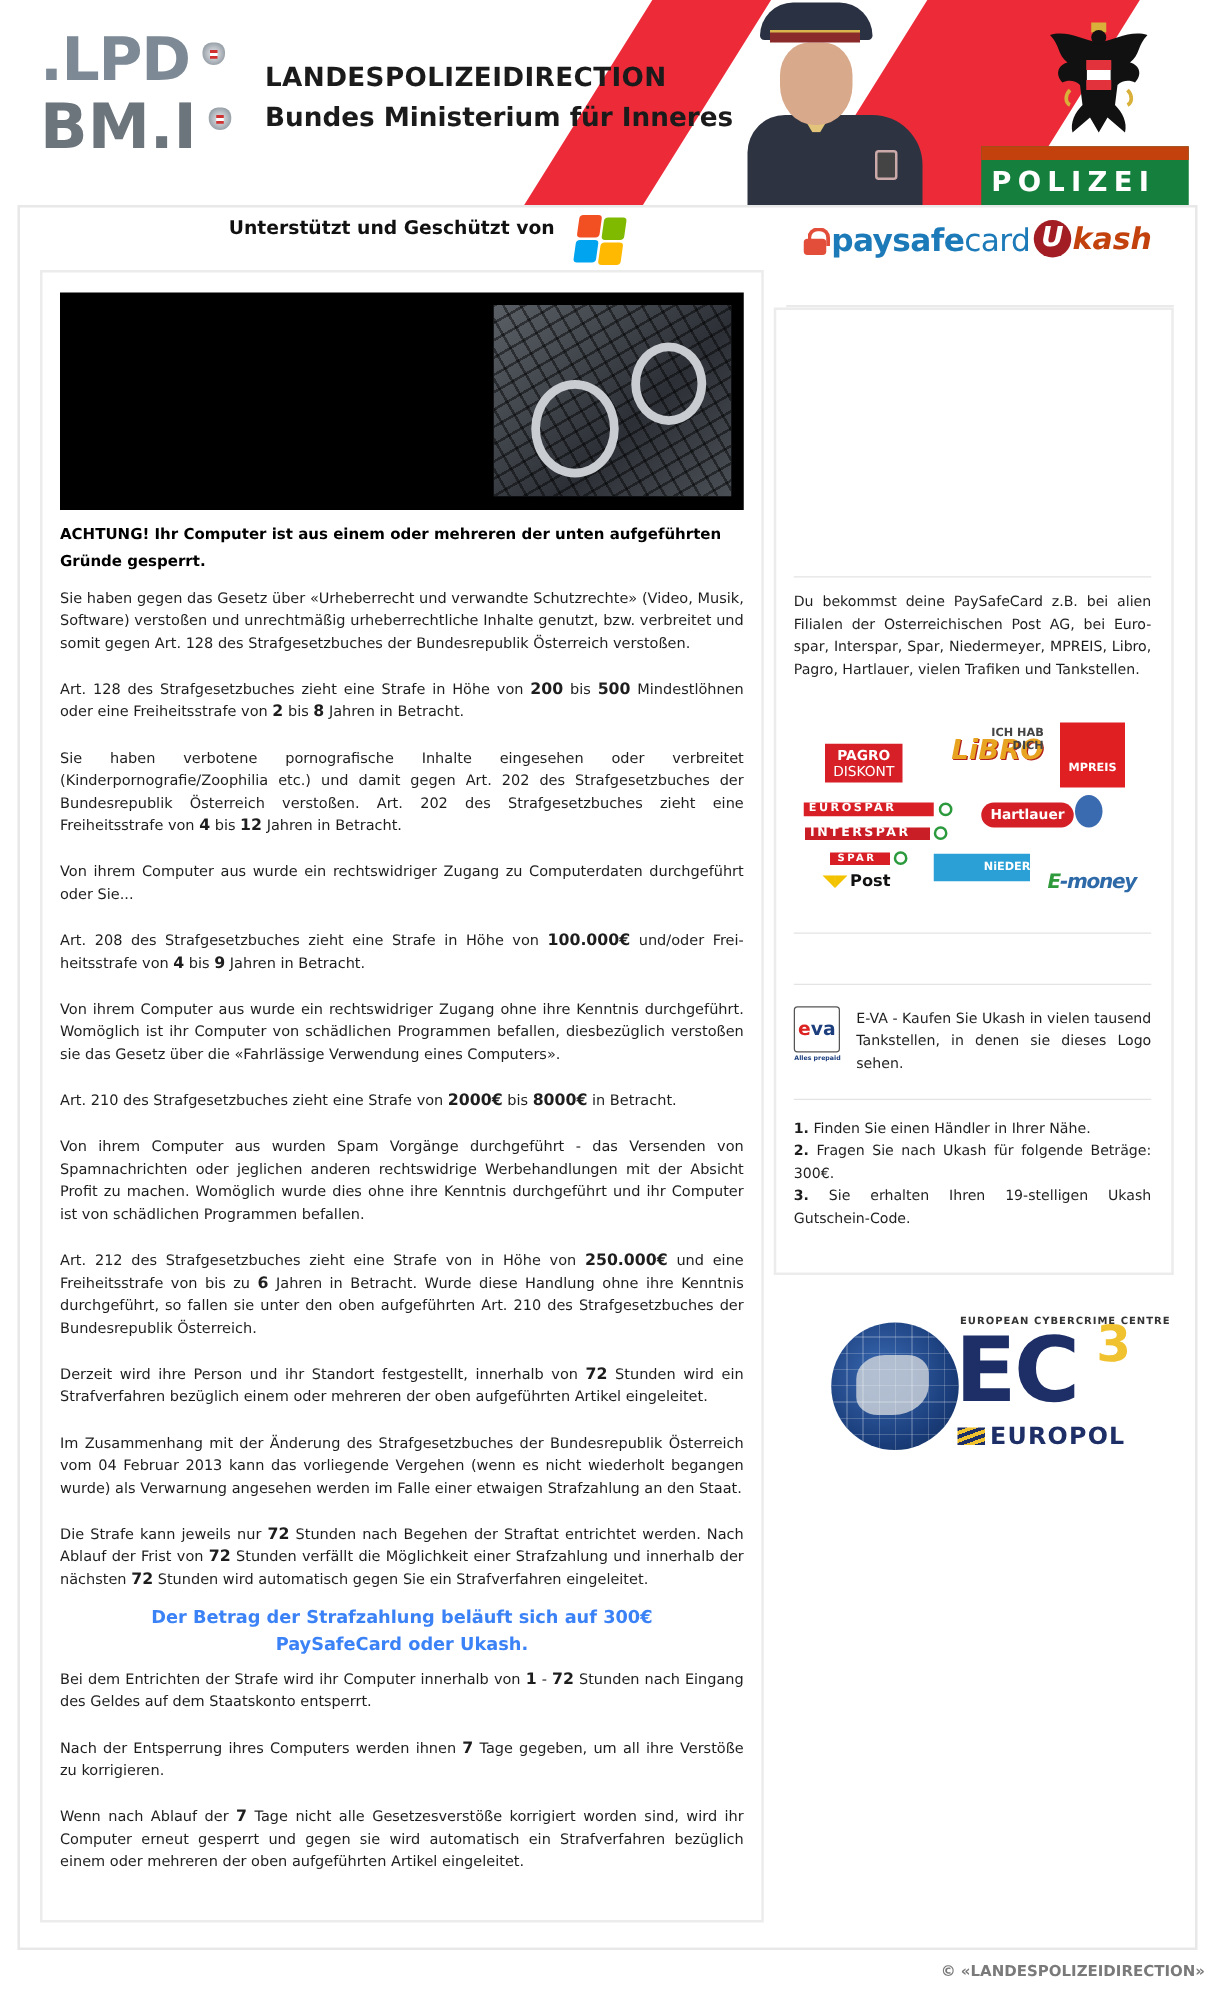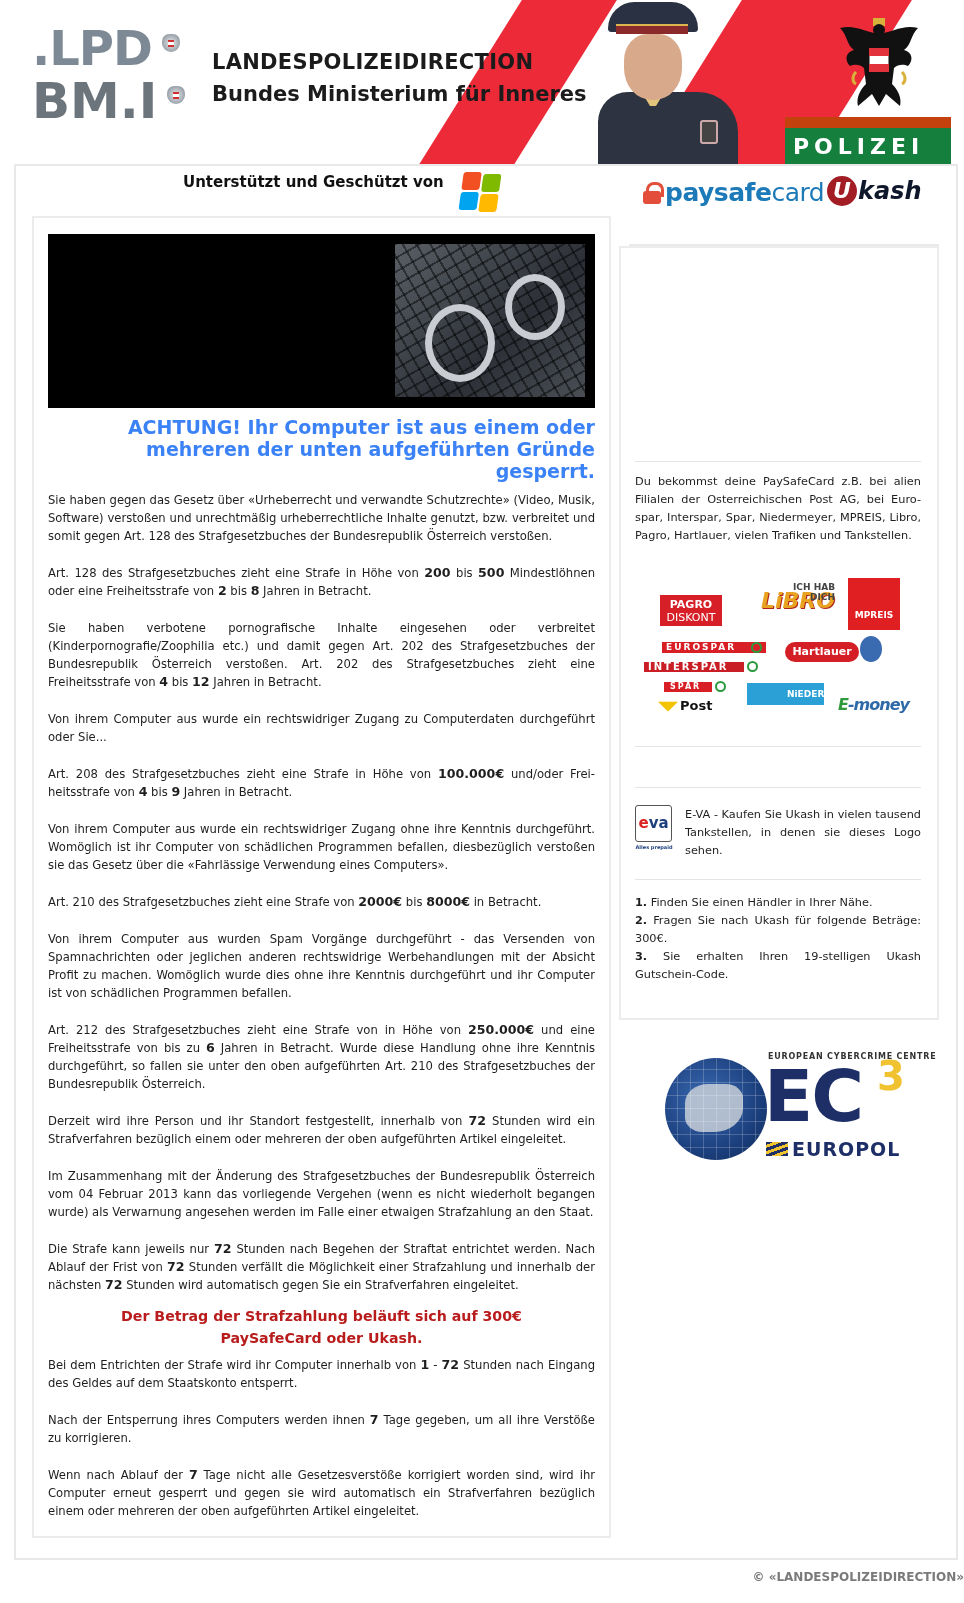--- a/index.html
+++ b/index.html
@@ -38,47 +38,47 @@
   .win-logo { position: absolute; left: 461px; top: 172px; width: 40px; height: 40px; transform: skewX(-8deg); }
   .win-logo i { position: absolute; width: 18px; height: 18px; border-radius: 3px; }
   .paysafe { position: absolute; left: 643px; top: 178px; display: flex; align-items: center; }
   .paysafe .lock { width: 18px; height: 22px; position: relative; margin-right: 4px; }
   .paysafe .lock::before { content: ""; position: absolute; left: 3px; top: 0; width: 12px; height: 12px; border: 3px solid #e24e3a; border-radius: 8px 8px 0 0; border-bottom: none; }
   .paysafe .lock::after { content: ""; position: absolute; left: 0; top: 9px; width: 18px; height: 13px; background: #e24e3a; border-radius: 3px; }
   .paysafe .pay { font-size: 25px; font-weight: bold; color: #1d7ab8; letter-spacing: -0.5px; }
   .paysafe .card { font-size: 25px; color: #1d7ab8; font-weight: normal; letter-spacing: -0.5px; }
   .ukash { position: absolute; left: 827px; top: 176px; display: flex; align-items: center; }
   .ukash .u { width: 30px; height: 30px; border-radius: 50%; background: #a21e24; color: #fff; font-weight: bold; font-style: italic; font-size: 22px; text-align: center; line-height: 30px; }
-  .ukash .k { font-size: 24px; font-weight: bold; font-style: italic; color: #0f172a; margin-left: 1px; }
+  .ukash .k { font-size: 24px; font-weight: bold; font-style: italic; color: #c2410c; margin-left: 1px; }
 
   
   .main { position: absolute; left: 32px; top: 216px; width: 579px; height: 1322px; border: 2px solid #ececec; background: #fff; }
   .banner { position: absolute; left: 48px; top: 234px; width: 547px; height: 174px; background: #000; }
   .banner .photo { position: absolute; right: 10px; top: 10px; width: 190px; height: 153px; background: linear-gradient(135deg, #5a5f66, #2c3036 60%, #4a4f55); overflow: hidden; }
   .banner .photo .keys { position: absolute; inset: 0; background-image: repeating-linear-gradient(60deg, transparent 0 10px, rgba(0,0,0,.45) 10px 12px), repeating-linear-gradient(-30deg, transparent 0 10px, rgba(0,0,0,.45) 10px 12px); }
   .banner .photo .cuff { position: absolute; border: 7px solid #c9ccd1; border-radius: 50%; }
 
   .content { position: absolute; left: 48px; top: 416px; width: 547px; font-family: "DejaVu Sans", sans-serif; font-size: 11.6px; line-height: 18px; color: #1e1e1e; }
-  .content .alert { color: #3b82f6; font-weight: bold; font-size: 19px; text-align: right; line-height: 22px; margin-bottom: 9px; }
+  .content .alert { color: #000000; font-weight: bold; font-size: 12px; text-align: left; line-height: 22px; margin-bottom: 9px; }
   .content p { text-align: justify; margin-bottom: 19px; }
   .content b { font-weight: bold; font-size: 12.6px; }
-  .content .amount { color: #b91c1c; font-weight: bold; font-size: 14.2px; text-align: center; line-height: 22px; margin-top: -8px; margin-bottom: 7px; }
+  .content .amount { color: #3b82f6; font-weight: bold; font-size: 14.2px; text-align: center; line-height: 22px; margin-top: -8px; margin-bottom: 7px; }
 
   
   .side { position: absolute; left: 619px; top: 246px; width: 320px; height: 774px; border: 2px solid #ececec; background: #fff; }
   .side-top-line { position: absolute; left: 629px; top: 244px; width: 310px; height: 2px; background: #eaeaea; }
   .side-rule { position: absolute; left: 635px; width: 286px; height: 1px; background: #e4e4e4; }
   .side-text { position: absolute; left: 635px; width: 286px; font-size: 11.3px; line-height: 18px; color: #1e1e1e; text-align: justify; }
   .logos { position: absolute; left: 640px; top: 578px; width: 280px; height: 150px; }
   .lg { position: absolute; font-family: "DejaVu Sans", sans-serif; font-weight: bold; }
   .lg.pagro { left: 20px; top: 17px; width: 62px; height: 31px; background: #d61f26; color: #fff; font-size: 11px; line-height: 13px; text-align: center; padding-top: 3px; }
   .lg.libro { left: 110px; top: 10px; width: 85px; height: 36px; color: #e8a421; font-size: 22px; font-style: italic; text-shadow: 1px 1px 0 #b0221b; text-align: right; }
   .lg.libro small { position: absolute; left: 20px; top: -6px; font-size: 9px; color: #444; text-shadow: none; font-style: normal; }
   .lg.mpreis { left: 208px; top: 0; width: 52px; height: 52px; background: #e01f22; color: #fff; font-size: 9px; text-align: center; padding-top: 32px; }
-  .lg.eurospar { left: 3px; top: 64px; width: 104px; height: 11px; background: #d91f26; color: #fff; font-size: 9px; line-height: 11px; letter-spacing: 2px; padding-left: 4px; margin-left: 19px; }
+  .lg.eurospar { left: 3px; top: 64px; width: 104px; height: 11px; background: #d91f26; color: #fff; font-size: 9px; line-height: 11px; letter-spacing: 2px; padding-left: 4px; }
   .lg.interspar { left: 4px; top: 84px; width: 100px; height: 10px; background: #c91e25; color: #fff; font-size: 10px; line-height: 10px; letter-spacing: 2px; padding-left: 4px; }
   .lg.spar { left: 24px; top: 104px; width: 48px; height: 10px; background: #d91f26; color: #fff; font-size: 8px; line-height: 10px; letter-spacing: 2px; padding-left: 6px; }
   .sparleaf { position: absolute; width: 11px; height: 11px; border-radius: 50%; border: 2px solid #2a9a3d; }
   .lg.hartlauer { left: 145px; top: 64px; width: 74px; height: 20px; background: #d41f26; color: #fff; font-size: 11px; line-height: 20px; text-align: center; border-radius: 10px; }
   .lg.hartface { left: 220px; top: 58px; width: 22px; height: 26px; border-radius: 50%; background: #3a6ab0; }
   .lg.niedermeyer { left: 107px; top: 105px; width: 77px; height: 22px; background: #2ba0d6; color: #fff; font-size: 9px; line-height: 22px; text-align: center; padding-left: 40px; }
   .lg.post { left: 18px; top: 120px; font-size: 13px; color: #111; }
   .lg.post .horn { color: #f3c300; font-size: 13px; margin-right: 2px; }
   .lg.emoney { left: 198px; top: 117px; font-size: 16px; font-style: italic; color: #2f6aa8; letter-spacing: -1px; }
   .lg.emoney .e { color: #2f9a3b; }

